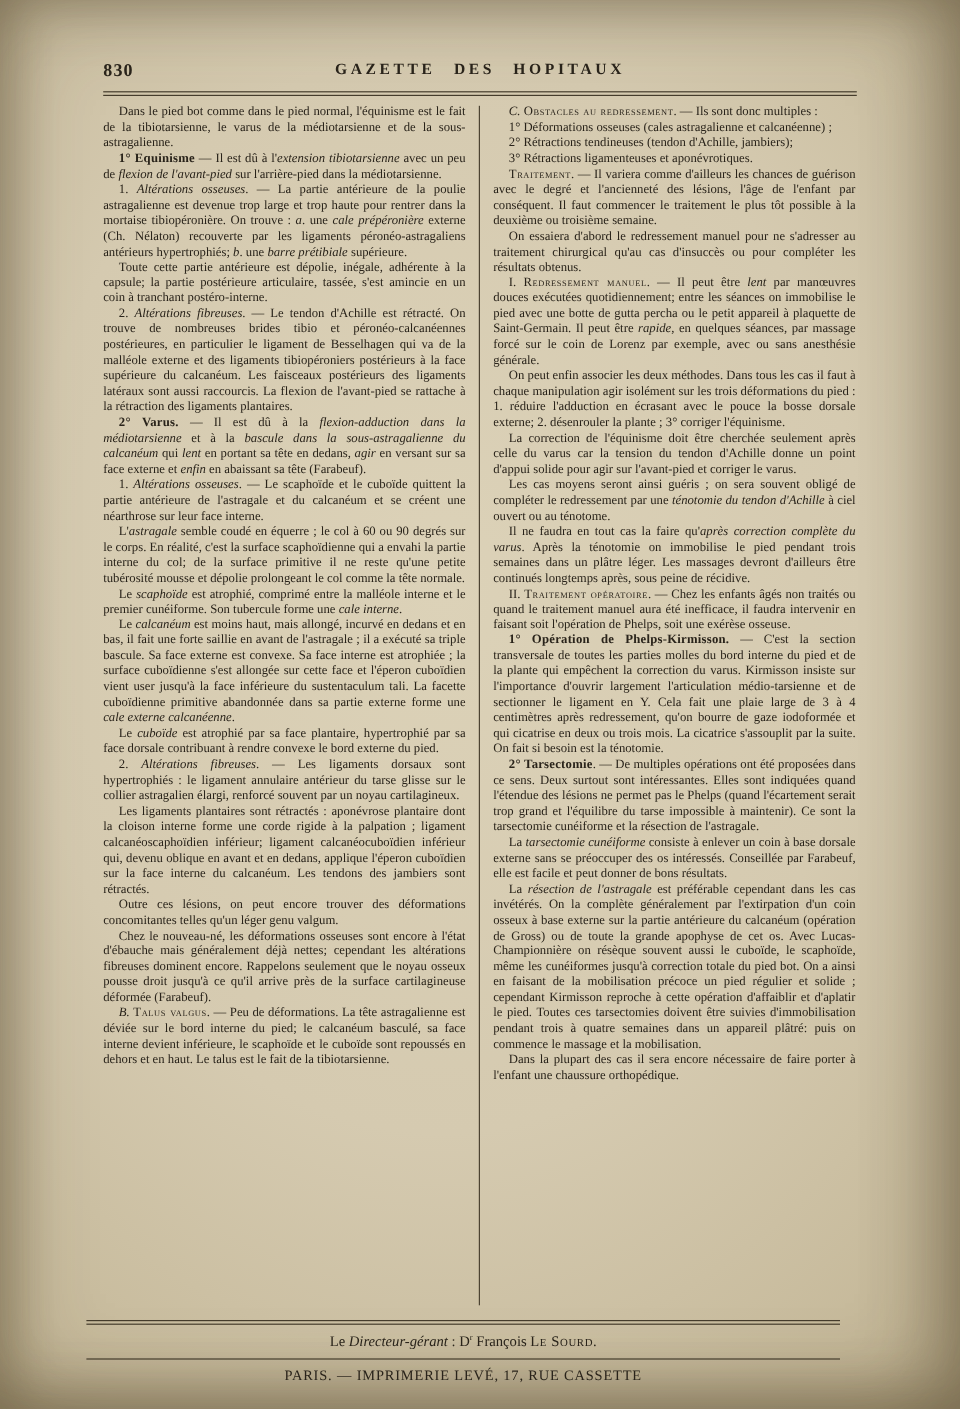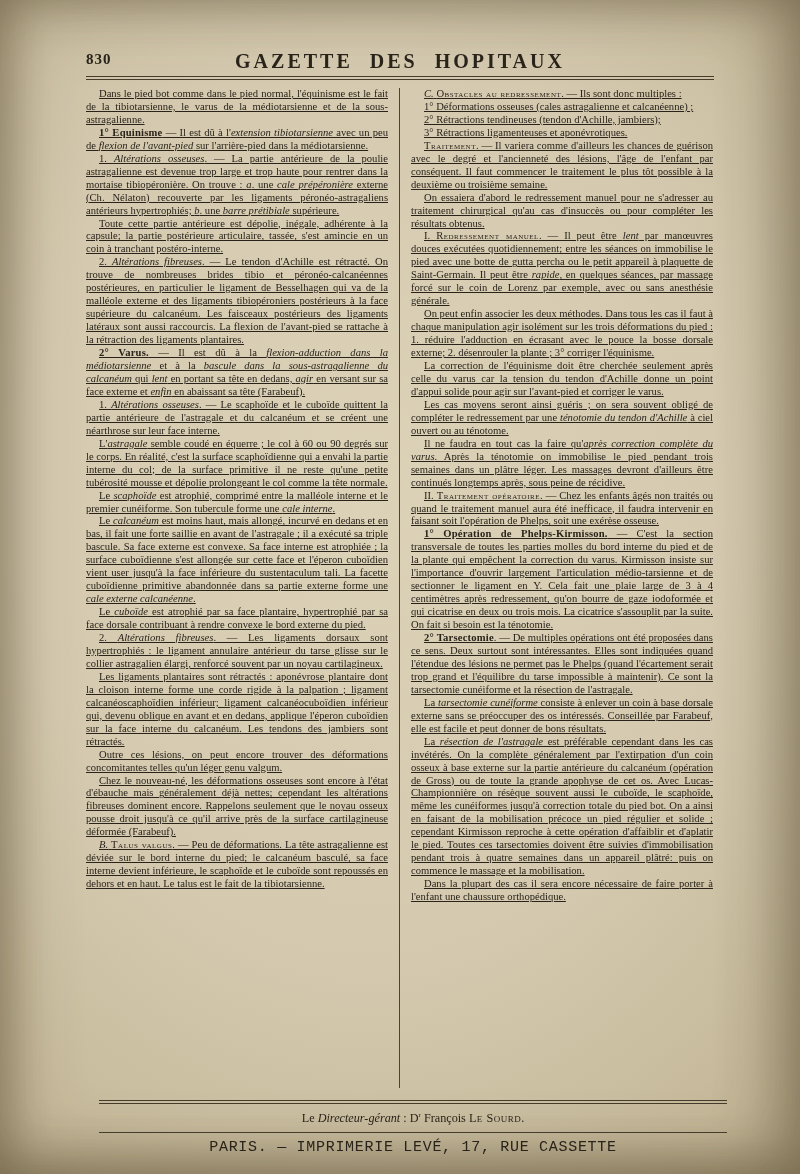--- a/index.html
+++ b/index.html
@@ -16,35 +16,35 @@
     box-shadow: inset 0 0 80px rgba(70,55,30,.30),
                 inset -30px 0 55px rgba(70,55,30,.22),
                 inset 0 -22px 45px rgba(70,55,30,.18),
                 inset 18px 0 35px rgba(70,55,30,.15);
   }
   .content { position: absolute; left: 86px; top: 44px; width: 628px; }
   .header-row { position: relative; height: 32px; }
   .page-number { position: absolute; left: 0; top: 7px; font-size: 15px; letter-spacing: 1px; font-weight: bold; }
   .journal-title {
     position: absolute; left: 0; right: 0; top: 6px; text-align: center;
-    font-weight: bold; font-size: 20px; letter-spacing: 3px; word-spacing: 9px;
+    font-weight: bold; font-size: 13px; letter-spacing: 3px; word-spacing: 9px;
   }
   .rule-double { border-top: 1px solid #453c2c; border-bottom: 1px solid #453c2c; height: 4px; }
   .rule-single { border-top: 1px solid #453c2c; height: 0; }
   .cols { display: flex; margin-top: 8px; height: 1000px; overflow: hidden; }
-  .col { width: 302px; overflow: hidden; text-align: justify; text-decoration: underline; }
+  .col { width: 302px; overflow: hidden; text-align: justify; }
   .col-divider { width: 1px; background: #4c4332; margin: 0 11px; }
   .para { margin: 0; text-indent: 13px; font-size: 10.6px; line-height: 12.95px; }
   .para i { font-style: italic; }
   .para b { font-weight: bold; letter-spacing: .2px; }
   .sc { font-variant: small-caps; letter-spacing: .5px; }
   sup { font-size: 7px; line-height: 0; }
-  .footer { position: absolute; left: 99px; width: 628px; top: 1100px; }
+  .footer { position: absolute; left: 72px; width: 628px; top: 1100px; }
   .gerant { text-align: center; font-size: 12.2px; margin: 7px 0 6px; }
-  .imprint { text-align: center; font-size: 15px; letter-spacing: .7px; margin-top: 6px; font-variant: small-caps; font-family: Liberation Mono, monospace; }
+  .imprint { text-align: center; font-size: 12px; letter-spacing: .7px; margin-top: 6px; font-variant: small-caps; }
 </style>
 </head>
 <body>
 
 <div class="paper">
   <div class="content">
     <div class="header-row">
       <span class="page-number">830</span>
       <span class="journal-title">GAZETTE DES HOPITAUX</span>
     </div>

